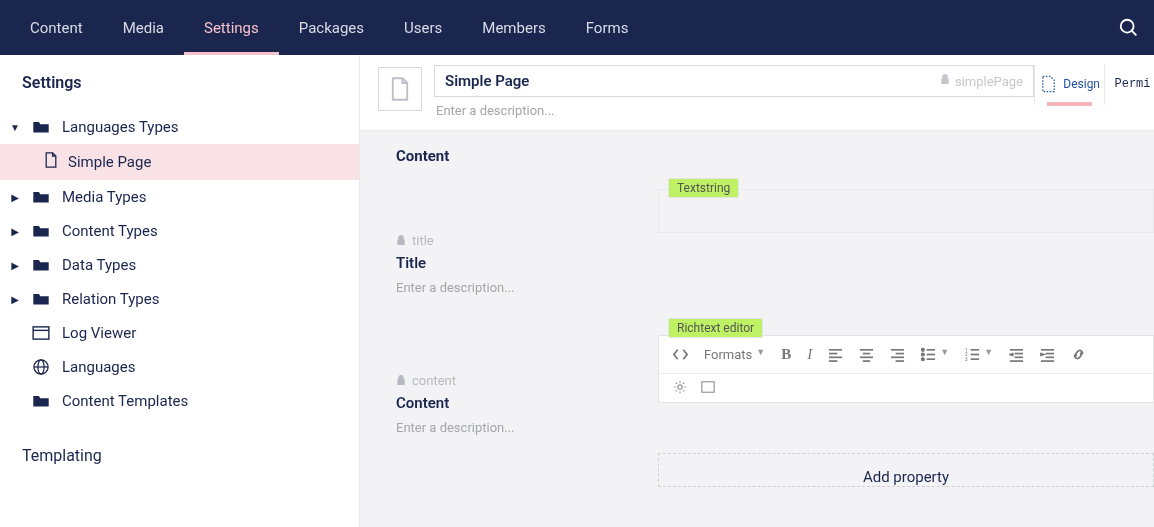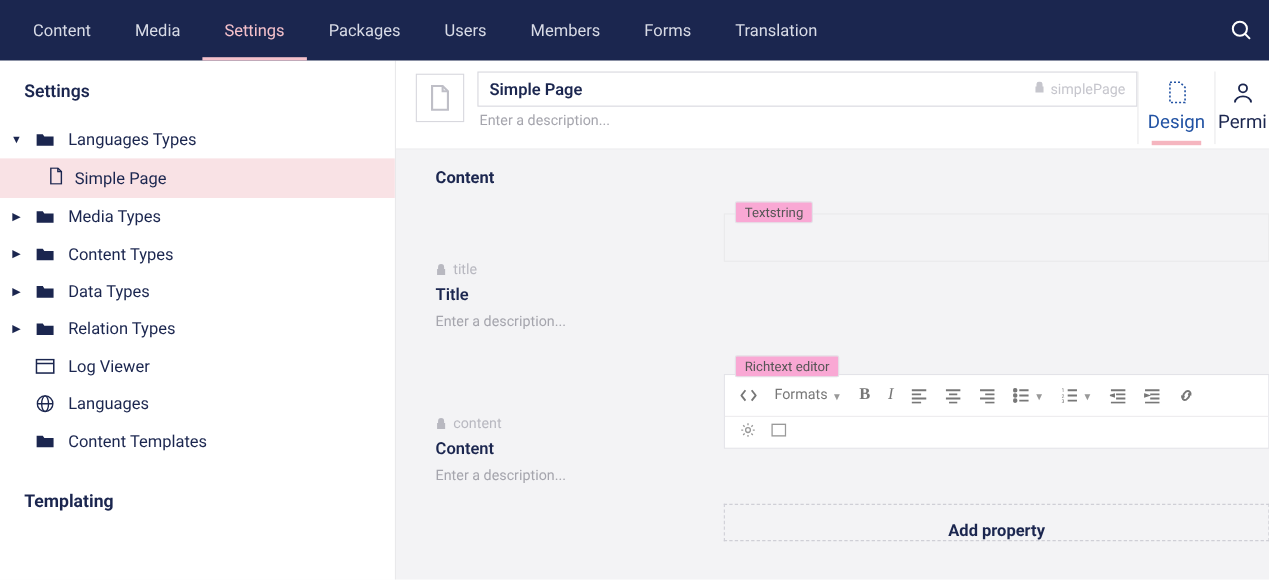--- a/index.html
+++ b/index.html
@@ -19,72 +19,71 @@
   .tree-item { display:flex; align-items:center; gap:12px; padding: 8px 22px 8px 10px; font-size:15px; color:#1b264f; cursor:pointer; }
   .tree-item .caret { width:10px; display:flex; justify-content:center; color:#1b264f; font-size:10px; }
   .tree-item .caret.placeholder { visibility:hidden; }
   .tree-item .ticon { width:18px; height:16px; display:flex; align-items:center; justify-content:center; color:#1b264f; }
   .tree-child { padding-left: 44px; display:flex; align-items:center; gap:10px; height:36px; font-size:15px; cursor:pointer; }
   .tree-child.active { background:#f9e2e5; }
   .folder-svg { width:18px; height:14px; fill:#1b264f; }
   .file-svg { width:14px; height:16px; stroke:#1b264f; fill:none; stroke-width:1.6; }
   .log-svg { width:18px; height:14px; fill:none; stroke:#1b264f; stroke-width:1.6; }
   .globe-svg { width:16px; height:16px; fill:none; stroke:#1b264f; stroke-width:1.4; }
-  .side-section-title { padding: 10px 22px; font-size:16px; font-weight:700; color:#1b264f; }
+  .side-section-title { padding: 10px 22px; font-size:16px; font-weight:400; color:#1b264f; }
   
   .content { flex:1; background:#f3f3f5; display:flex; flex-direction:column; overflow:hidden; }
   .doc-header { background:#fff; display:flex; align-items:flex-start; padding: 10px 0 4px 18px; border-bottom:1px solid #e9e9eb; }
   .doc-icon-box { width:44px; height:44px; border:1px solid #d8d8de; display:flex; align-items:center; justify-content:center; margin-top:2px; cursor:pointer; }
   .doc-icon-box svg { width:20px; height:24px; stroke:#bfbfc7; fill:none; stroke-width:1.6; }
   .doc-title-block { flex:1; margin-left:12px; }
   .doc-title-row { border:1px solid #d8d8de; height:32px; display:flex; align-items:center; padding:0 10px; justify-content:space-between; }
   .doc-title-text { font-weight:600; font-size:15px; }
   .doc-alias { color:#c6c6cd; font-size:13px; display:flex; align-items:flex-start; gap:5px; }
   .doc-desc { color:#a5a5ad; font-size:13px; padding:6px 2px 8px; cursor:text; }
   .lock-svg { width:10px; height:11px; fill:#c6c6cd; }
   .doc-tabs { display:flex; align-items:stretch; }
-  .doc-tab { width:70px; border-left:1px solid #e9e9eb; display:flex; flex-direction:column; align-items:center; justify-content:center; gap:6px; font-size:17px; cursor:pointer; padding:8px 4px 10px; position:relative; color:#1b264f; }
+  .doc-tab { width:70px; border-left:1px solid #e9e9eb; display:flex; flex-direction:row; align-items:center; justify-content:center; gap:6px; font-size:12px; cursor:pointer; padding:8px 4px 10px; position:relative; color:#1b264f; }
   .doc-tab.active { color:#2152a3; }
   .doc-tab.active::after { content:""; position:absolute; bottom:-1px; left:12px; right:12px; height:4px; background:#f5b5bf; }
   .doc-tab svg { width:22px; height:22px; }
   .compositions-bar { display:flex; justify-content:flex-end; padding:16px 18px 8px; }
   .comp-btn { background:#fff; border:1px solid #cfcfd6; border-radius:3px; padding:8px 14px; font-size:14px; display:flex; align-items:center; gap:10px; cursor:pointer; color:#1b264f; box-shadow:0 1px 1px rgba(0,0,0,.03); }
   .editor-body { padding: 16px 0 0 36px; }
   .group-title { font-weight:700; font-size:15px; margin-bottom:24px; color:#1b264f; }
   .prop-row { display:flex; align-items:flex-start; margin-bottom:34px; }
   .prop-left { width:262px; padding-right:20px;margin-top:44px; }
   .prop-alias { display:flex; align-items:center; gap:6px; color:#b8b8c0; font-size:13px; margin-bottom:6px; }
   .prop-alias .lock-svg { fill:#b8b8c0; }
   .prop-label { font-weight:600; font-size:15px; color:#1b264f; margin-bottom:8px; }
   .prop-desc { color:#a5a5ad; font-size:13px; cursor:text; }
   .prop-right { flex:1; position:relative; }
-  .editor-tag { position:absolute; top:-11px; left:10px; background:#f9a8d4; border:1px solid #e3e3e8; border-radius:2px; padding:2px 8px; font-size:12px; color:#555; }
+  .editor-tag { position:absolute; top:-11px; left:10px; background:#bef264; border:1px solid #e3e3e8; border-radius:2px; padding:2px 8px; font-size:12px; color:#555; }
   .text-input { height:44px; border:1px solid #e9e9eb; background:#f3f3f5; width:100%; }
   .rte-box { border:1px solid #e3e3e8; background:#fff; }
   .rte-toolbar { height:38px; border-bottom:1px solid #edecee; display:flex; align-items:center; gap:16px; padding:0 14px; color:#777; }
-  .rte-toolbar .tb-item { display:flex; align-items:flex-end; gap:4px; cursor:pointer; font-size:13px; }
+  .rte-toolbar .tb-item { display:flex; align-items:flex-start; gap:4px; cursor:pointer; font-size:13px; }
   .rte-toolbar svg { width:15px; height:15px; stroke:#777; fill:none; stroke-width:1.8; }
   .rte-toolbar .b { font-weight:700; font-family:Georgia,serif; font-size:15px; }
   .rte-toolbar .i { font-style:italic; font-family:Georgia,serif; font-size:15px; }
   .rte-sub { height:28px; display:flex; align-items:center; gap:14px; padding:0 14px; color:#999; }
-  .add-prop { margin-top:4px; border:1px dashed #cfcfd6; text-align:center; padding:14px 0 0; font-size:15px; font-weight:700; color:#1b264f; cursor:pointer; }
+  .add-prop { margin-top:4px; border:1px dashed #cfcfd6; text-align:center; padding:14px 0 0; font-size:15px; font-weight:400; color:#1b264f; cursor:pointer; }
   .drop-caret { font-size:9px; color:#999; }
 </style>
 </head>
 <body>
 
 <div class="topnav">
   <div class="nav-item">Content</div>
   <div class="nav-item">Media</div>
   <div class="nav-item active">Settings</div>
   <div class="nav-item">Packages</div>
   <div class="nav-item">Users</div>
   <div class="nav-item">Members</div>
   <div class="nav-item">Forms</div>
-  <div class="nav-item">Translation</div>
   <div class="search-icon">
     <svg class="search-svg" viewBox="0 0 24 24">
         <circle cx="10" cy="10" r="7"></circle>
         <line x1="20" y1="20" x2="15" y2="15"></line>
       </svg>
   </div>
 </div>
 
 <div class="main">
 
@@ -206,21 +205,21 @@
         </div>
         <div class="doc-desc">Enter a description...</div>
       </div>
       <div class="doc-tabs">
         <div class="doc-tab active">
           <svg viewBox="0 0 24 24" fill="none" stroke="#2152a3" stroke-width="1.6" stroke-dasharray="2 2">
               <path d="M5 2h10l5 5v15H5z"></path>
             </svg>
           <span>Design</span>
         </div>
-        <div class="doc-tab" style="width:50px;">
+        <div class="doc-tab" style="width:50px;font-family:Liberation Mono, monospace;">
           <svg viewBox="0 0 24 24" fill="none" stroke="#1b264f" stroke-width="1.8">
               <circle cx="12" cy="8" r="4"></circle>
               <path d="M4 22c0-4 4-6 8-6s8 2 8 6"></path>
             </svg>
           <span>Permi</span>
         </div>
       </div>
     </div>
 
 

